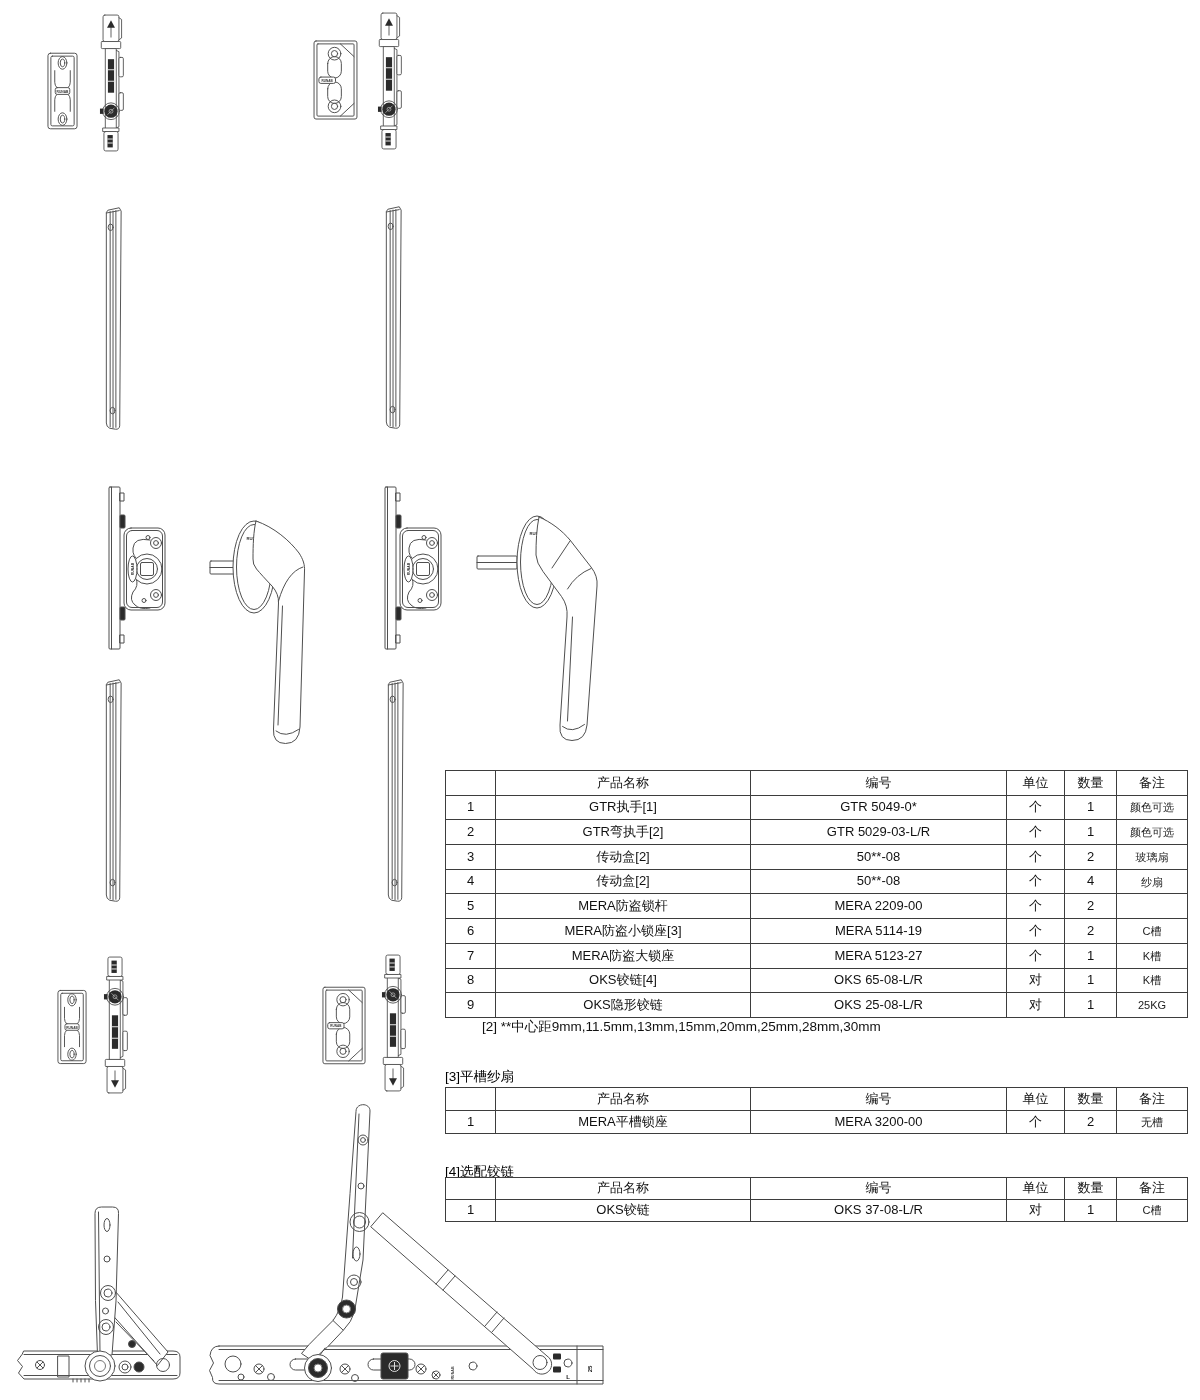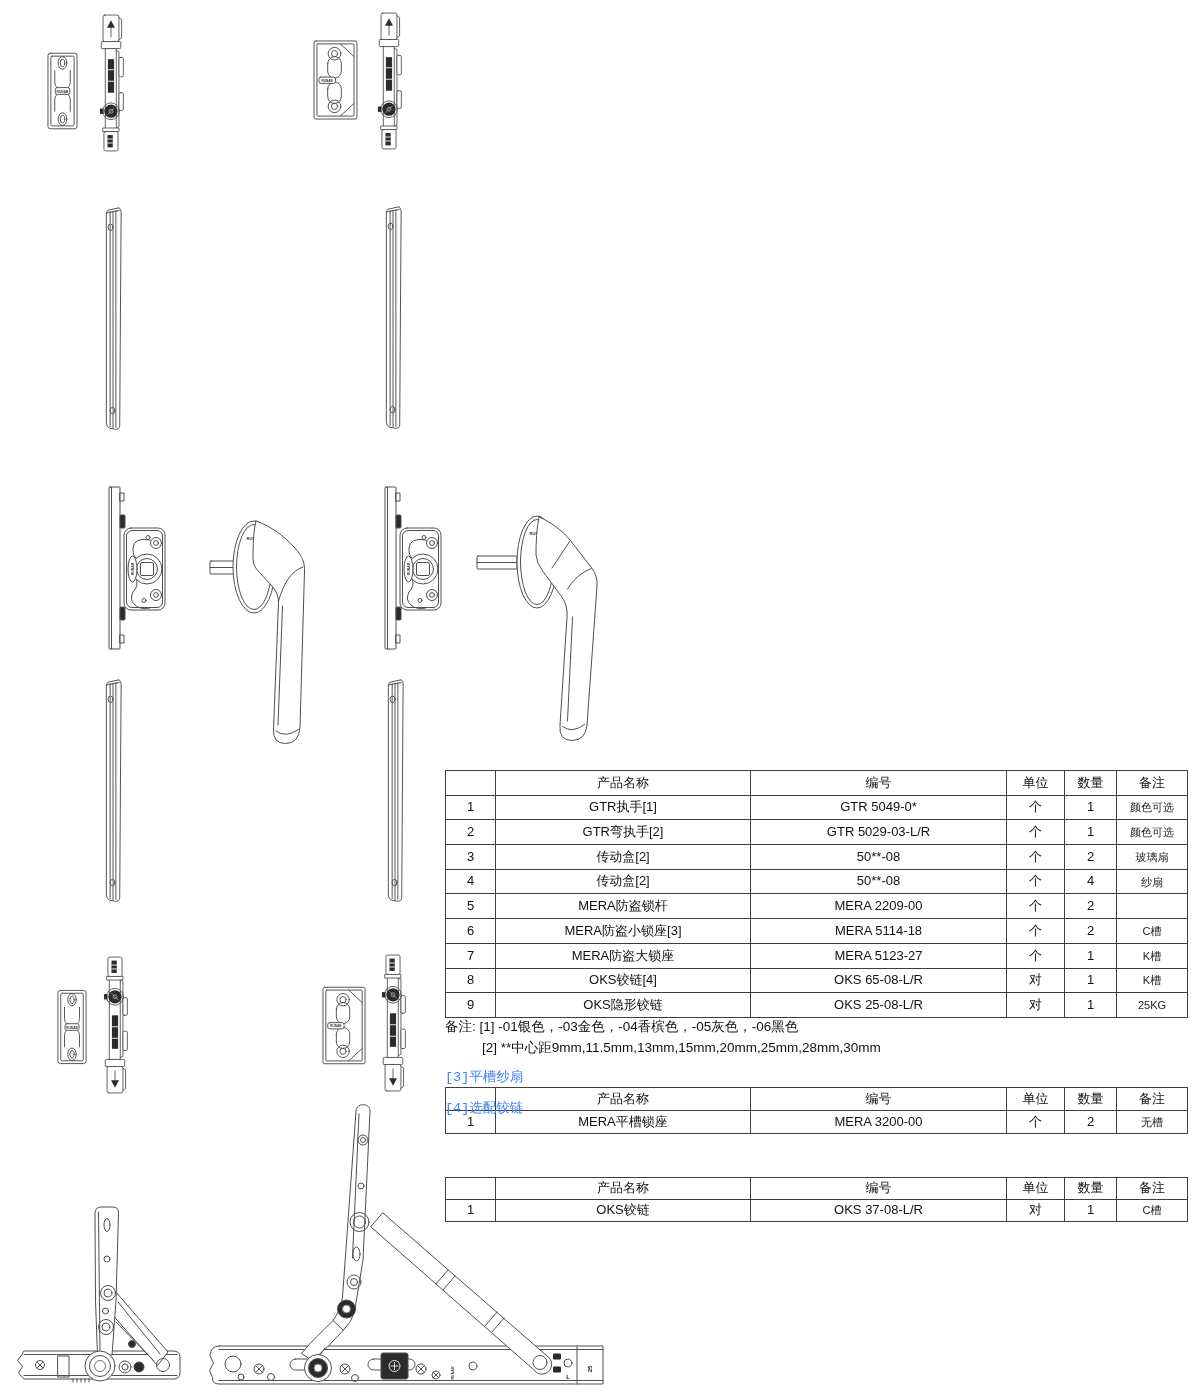--- a/index.html
+++ b/index.html
@@ -21,23 +21,23 @@
   table.tbl{position:absolute;border-collapse:collapse;table-layout:fixed;background:#fff;}
   table.tbl td{border:1px solid #3d3d3d;text-align:center;vertical-align:middle;
                padding:0;font-size:13px;color:#111;line-height:1.1;overflow:hidden;white-space:nowrap;}
   table.tbl td.rk{font-size:11px;color:#222;}
   #tbl-main td{height:23.7px;}
   #tbl-screen td{height:22px;}
   #tbl-hinge td{height:21px;}
 
   .notes{position:absolute;left:445px;top:1016px;font-size:13.5px;color:#111;line-height:21px;white-space:nowrap;}
   .notes .ind{margin-left:37px;}
-  .sec-title{position:absolute;font-size:13.5px;color:#3b82f6;white-space:nowrap;font-family:Liberation Mono, monospace;}
+  .sec-title{position:absolute;font-size:13.5px;color:#000000;white-space:nowrap;}
   #sec3{left:445px;top:1068px;}
-  #sec4{left:445px;top:1099px;}
+  #sec4{left:445px;top:1163px;}
 </style>
 </head>
 <body>
 
 <div class="canvas">
 
   <svg class="drawings" width="1200" height="1400" viewBox="0 0 1200 1400" xmlns="http://www.w3.org/2000/svg">
     <defs>
 
       <symbol id="seat-small" viewBox="0 0 32 80">
@@ -304,21 +304,21 @@
       <td>5</td>
       <td>MERA防盗锁杆</td>
       <td>MERA 2209-00</td>
       <td>个</td>
       <td>2</td>
       <td class="rk"></td>
     </tr>
     <tr>
       <td>6</td>
       <td>MERA防盗小锁座[3]</td>
-      <td>MERA 5114-18</td>
+      <td>MERA 5114-19</td>
       <td>个</td>
       <td>2</td>
       <td class="rk">C槽</td>
     </tr>
     <tr>
       <td>7</td>
       <td>MERA防盗大锁座</td>
       <td>MERA 5123-27</td>
       <td>个</td>
       <td>1</td>
@@ -337,21 +337,20 @@
       <td>OKS隐形铰链</td>
       <td>OKS 25-08-L/R</td>
       <td>对</td>
       <td>1</td>
       <td class="rk">25KG</td>
     </tr>
   </tbody>
     </table>
 
   <div class="notes">
-    <div><span>备注:</span> <span>[1] -01银色，-03金色，-04香槟色，-05灰色，-06黑色</span></div>
     <div class="ind"><span>[2] **中心距9mm,11.5mm,13mm,15mm,20mm,25mm,28mm,30mm</span></div>
   </div>
 
   <div class="sec-title" id="sec3">[3]平槽纱扇</div>
   <table class="tbl" id="tbl-screen" style="left:445px;top:1087px;width:742px;">
     <colgroup>
         <col style="width:50px">
         <col style="width:255px">
         <col style="width:256px">
         <col style="width:58px">

